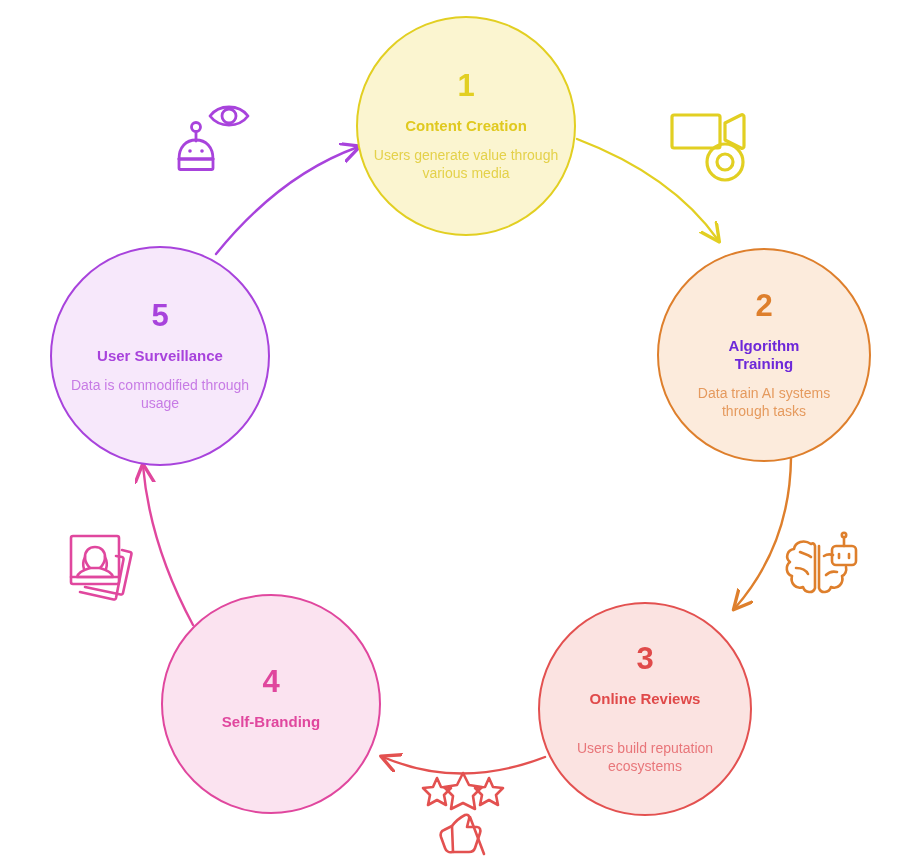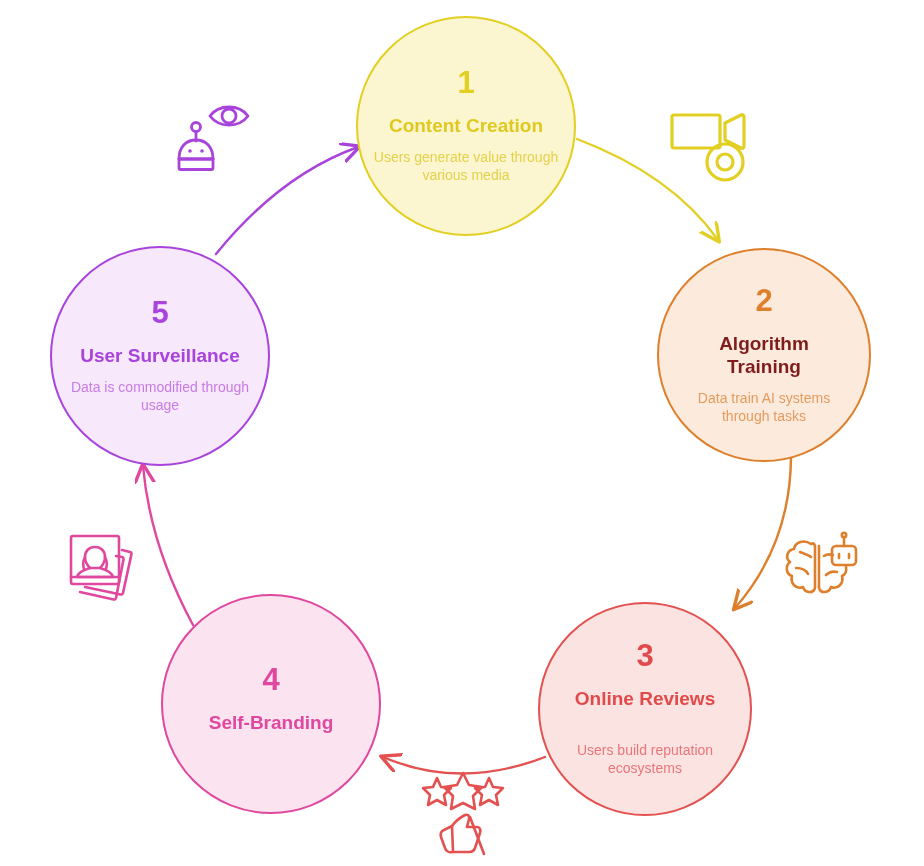--- a/index.html
+++ b/index.html
@@ -41,21 +41,21 @@
     border-width: 2px;
     z-index: 5;
   }
   .node-num {
     font-size: 31px;
     font-weight: bold;
     line-height: 1;
     margin-bottom: 16px;
   }
   .node-title {
-    font-size: 19px;
+    font-size: 15px;
     font-weight: bold;
     line-height: 1.25;
     margin-bottom: 10px;
     padding: 0 8px;
   }
   .node-desc {
     font-size: 14px;
     font-weight: normal;
     line-height: 1.3;
     padding: 0 14px;
@@ -101,21 +101,21 @@
   </svg>
 
   <div class="node" style="left:356px; top:16px; width:220px; height:220px; background:#FBF5D0; border-color:#E2CF22;">
     <div class="node-num" style="color:#E2CF22;">1</div>
     <div class="node-title" style="color:#E0C91F;">Content Creation</div>
     <div class="node-desc" style="color:#E4D14A;">Users generate value through various media</div>
   </div>
 
   <div class="node" style="left:657px; top:248px; width:214px; height:214px; background:#FCEBDC; border-color:#DE7F2C;">
     <div class="node-num" style="color:#DE7F2C;">2</div>
-    <div class="node-title" style="color:#7f1d1d; max-width:130px;">Algorithm Training</div>
+    <div class="node-title" style="color:#6d28d9; max-width:130px;">Algorithm Training</div>
     <div class="node-desc" style="color:#E59A5E;">Data train AI systems through tasks</div>
   </div>
 
   <div class="node" style="left:538px; top:602px; width:214px; height:214px; background:#FBE3E1; border-color:#E35150;">
     <div class="node-num" style="color:#E04A4A;">3</div>
     <div class="node-title" style="color:#E04A4A;">Online Reviews</div>
     <div class="node-desc" style="color:#E8767A;margin-top:20px;">Users build reputation ecosystems</div>
   </div>
 
   <div class="node" style="left:161px; top:594px; width:220px; height:220px; background:#FBE3F0; border-color:#E0479E;">

